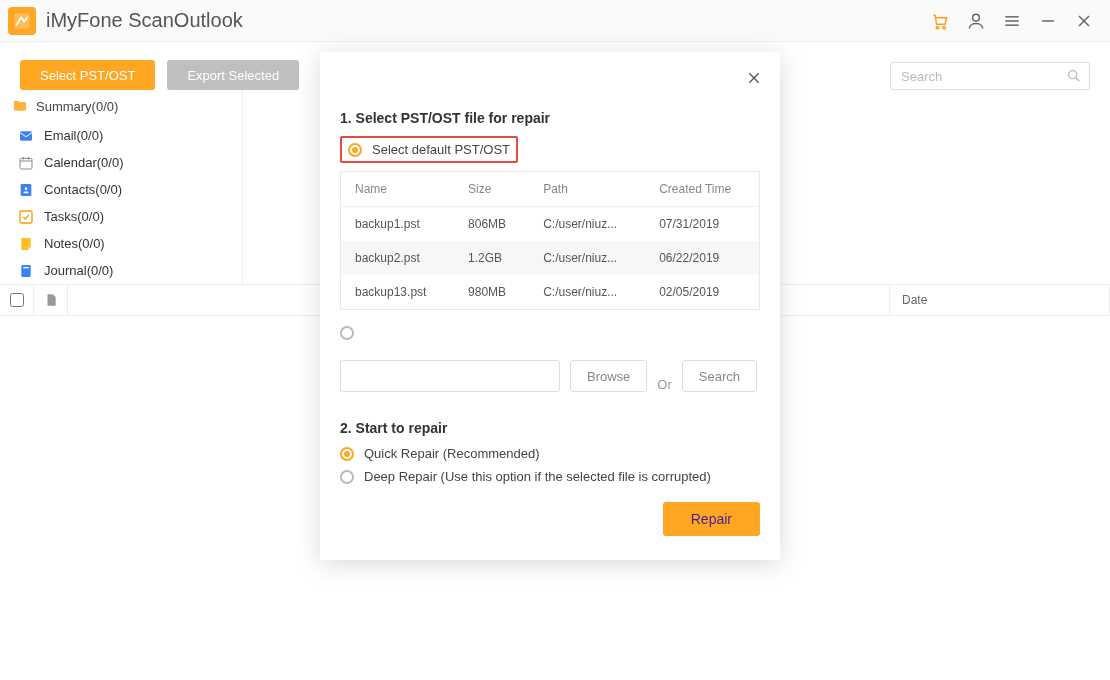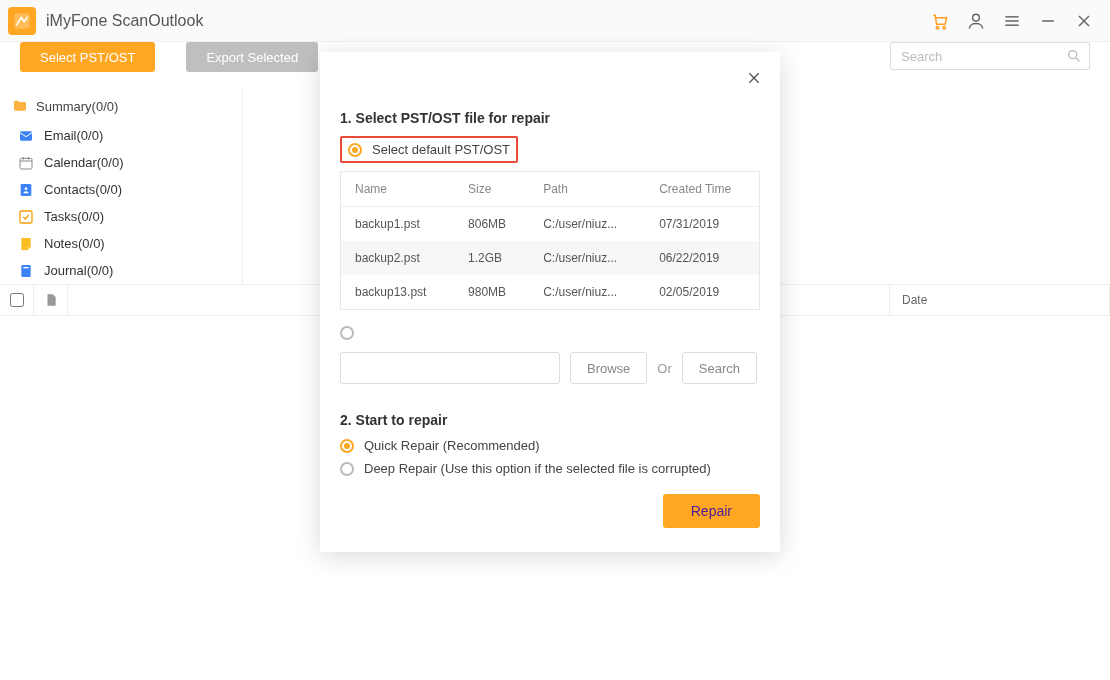--- a/index.html
+++ b/index.html
@@ -2,31 +2,31 @@
 <html><head>
 <meta charset="utf-8">
 <style>
   * { box-sizing: border-box; margin: 0; padding: 0; font-family: -apple-system, "Segoe UI", Arial, sans-serif; }
   body { width: 1110px; height: 680px; background: #fff; color: #333; overflow: hidden; position: relative; }
 
   
   .titlebar { height: 42px; display: flex; align-items: center; padding: 0 8px; border-bottom: 1px solid #f0f0f0; background: #fafafa; }
   .logo { width: 28px; height: 28px; background: #ffa722; border-radius: 4px; display: flex; align-items: center; justify-content: center; }
   .logo svg { width: 18px; height: 18px; }
-  .app-title { font-size: 16px; color: #555; margin-left: 10px; flex: 0 0 auto; }
+  .app-title { font-size: 20px; color: #555; margin-left: 10px; flex: 0 0 auto; }
   .title-spacer { flex: 1; }
   .title-btn { width: 36px; height: 36px; display: flex; align-items: center; justify-content: center; color: #666; cursor: pointer; }
   .title-btn svg { width: 20px; height: 20px; stroke: currentColor; fill: none; stroke-width: 1.8; }
   .title-btn.cart { color: #ff9e1d; }
 
   
-  .toolbar { height: 48px; display: flex; align-items: flex-start; padding: 0 20px; gap: 12px; }
+  .toolbar { height: 48px; display: flex; align-items: flex-end; padding: 0 20px; gap: 12px; }
   .btn { height: 30px; padding: 0 20px; border: none; border-radius: 3px; font-size: 13px; cursor: pointer; }
   .btn-primary-orange { background: #ffa722; color: #fff; }
-  .btn-grey-disabled { background: #bfbfbf; color: #fff; margin-left: 19px; }
+  .btn-grey-disabled { background: #bfbfbf; color: #fff; }
   .toolbar-spacer { flex: 1; }
   .search-wrap { position: relative; }
   .search-input { width: 200px; height: 28px; border: 1px solid #ddd; border-radius: 3px; padding: 0 30px 0 10px; font-size: 13px; color: #999; }
   .search-input::placeholder { color: #bbb; }
   .search-wrap svg { position: absolute; right: 8px; top: 6px; width: 16px; height: 16px; stroke: #bbb; fill: none; stroke-width: 2; }
 
   
   .main { display: flex; height: calc(100% - 90px); flex-direction: column; }
   .sidebar { width: 243px; border-right: 1px solid #eee; display: flex; flex-direction: column; }
   .tree { flex: 1; }
@@ -55,21 +55,21 @@
   .radio-row.highlight { border: 2px solid #e84a3a; padding: 4px 6px; width: fit-content; border-radius: 2px; justify-content: space-between; }
   .radio { width: 14px; height: 14px; border-radius: 50%; border: 2px solid #bbb; display: inline-block; position: relative; flex-shrink:0;}
   .radio.checked { border-color: #ffa722; }
   .radio.checked::after { content:''; position:absolute; left:2px; top:2px; width:6px; height:6px; background:#ffa722; border-radius:50%; }
 
   .file-table { width: 100%; border: 1px solid #e8e8e8; border-collapse: collapse; margin-top: 4px; font-size: 12px; color: #555; }
   .file-table th, .file-table td { text-align: left; padding: 10px 14px; font-weight: normal; }
   .file-table thead th { color: #888; border-bottom: 1px solid #eee; }
   .file-table tbody tr:nth-child(even) { background: #f7f7f7; }
 
-  .manual-row { display:flex; align-items:center; gap: 10px; margin-top: 12px; }
+  .manual-row { display:flex; align-items:flex-end; gap: 10px; margin-top: 20px; }
   .manual-input { flex: 0 0 220px; height: 32px; border: 1px solid #ddd; border-radius: 3px; }
   .btn-outline { height: 32px; padding: 0 16px; border: 1px solid #ddd; background: #fff; color: #888; border-radius: 3px; font-size: 13px; cursor:pointer;}
   .or-text { color: #999; font-size: 13px; }
 
   .repair-actions { display:flex; justify-content:flex-end; margin-top: 18px;}
   .btn-repair { height: 34px; padding: 0 28px; background: #ffa722; color:#4c1d95; border:none; border-radius:3px; font-size:14px; cursor:pointer;}
 
   svg { display:block; }
 </style>
 </head>

